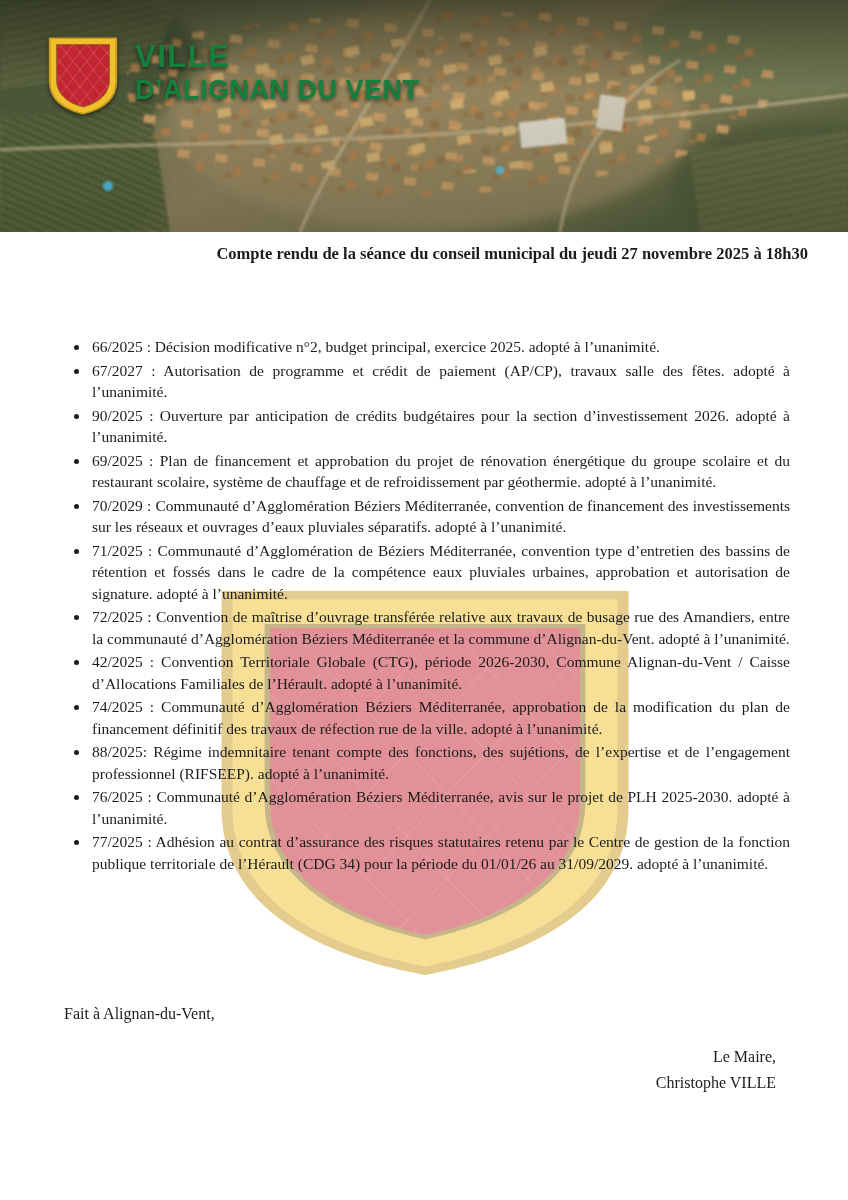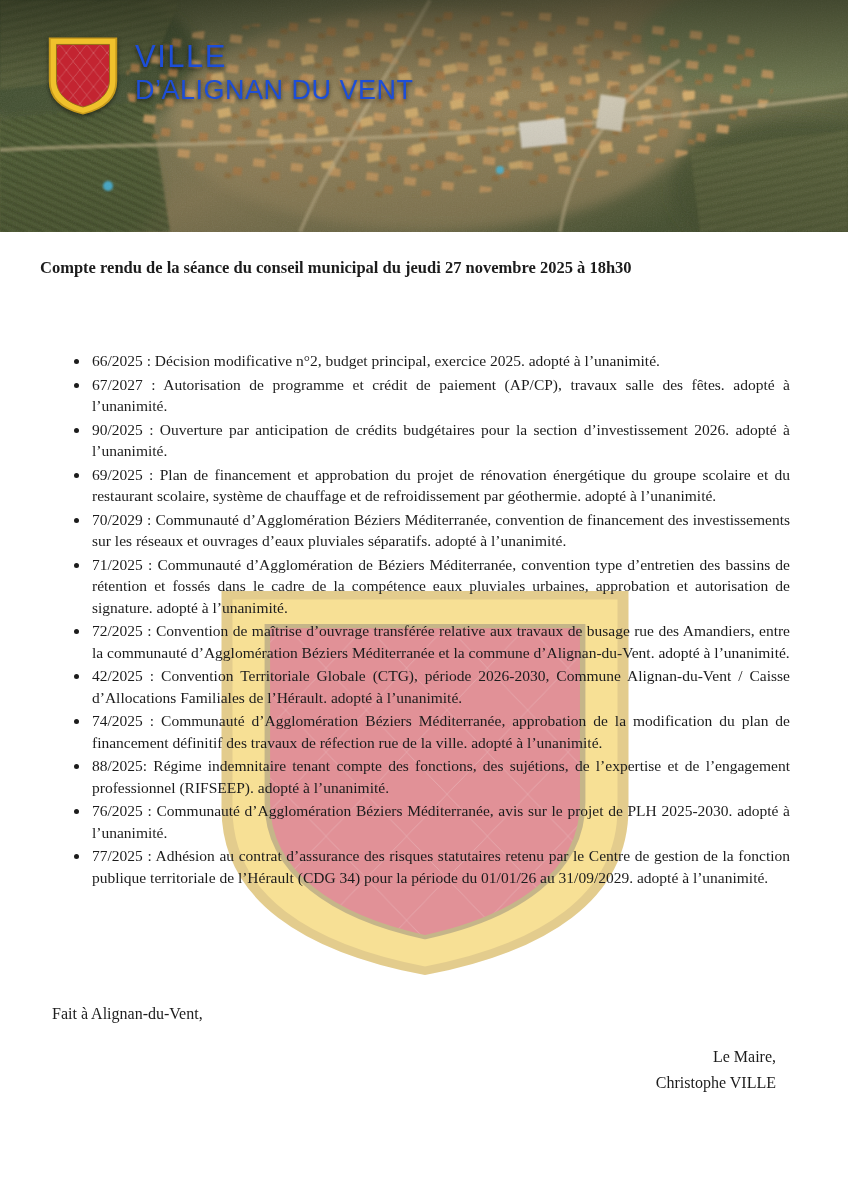--- a/index.html
+++ b/index.html
@@ -4,34 +4,34 @@
 <style>
   html,body{margin:0;padding:0;background:#ffffff;}
   .page{position:relative;width:848px;height:1200px;background:#ffffff;overflow:hidden;
         font-family:"Liberation Serif", serif;color:#1c1c1c;}
 
   
   .banner{position:relative;width:848px;height:232px;overflow:hidden;}
   .banner svg.aerial{display:block;width:848px;height:232px;}
   .brand{position:absolute;top:36px;left:46px;display:flex;align-items:flex-start;gap:15px;}
   .brand .shield{width:74px;height:80px;filter:drop-shadow(0 2px 2px rgba(0,0,0,.5));}
-  .brand-text{color:#1d4ed8;font-family:"Liberation Sans", sans-serif;font-weight:normal;
+  .brand-text{color:#15803d;font-family:"Liberation Sans", sans-serif;font-weight:bold;
               text-shadow:0 2px 4px rgba(0,0,0,.6);line-height:1.12;padding-top:4px;}
   .brand-line1{font-size:31px;letter-spacing:1.5px;}
   .brand-line2{font-size:27px;letter-spacing:.5px;}
 
   
   .doc{position:relative;width:848px;height:968px;}
   .watermark{position:absolute;left:205px;top:352px;width:440px;height:398px;opacity:.5;z-index:0;}
-  .doc-title{position:relative;z-index:1;margin:0;padding:26px 40px 0 40px;text-align:left;
+  .doc-title{position:relative;z-index:1;margin:0;padding:12px 40px 0 40px;text-align:right;
              font-size:16.5px;font-weight:bold;white-space:nowrap;}
   ul.delibs{position:relative;z-index:1;margin:72px 58px 0 64px;padding:0 0 0 26px;
             list-style:disc outside;text-align:justify;font-size:15.5px;line-height:21.5px;}
   ul.delibs li{margin:0 0 2px 0;padding-left:2px;}
-  .closing{position:absolute;z-index:1;left:52px;top:773px;margin:0;font-size:16px;}
+  .closing{position:absolute;z-index:1;left:64px;top:773px;margin:0;font-size:16px;}
   .sig{position:absolute;z-index:1;right:72px;top:812px;text-align:right;font-size:16px;line-height:26px;}
 </style>
 </head>
 <body>
 
 <svg width="0" height="0" style="position:absolute" aria-hidden="true">
   <defs>
     <pattern id="loz" width="22" height="30" patternUnits="userSpaceOnUse">
       <rect width="22" height="30" fill="#f2eadf"></rect>
       <g fill="#c32431">

